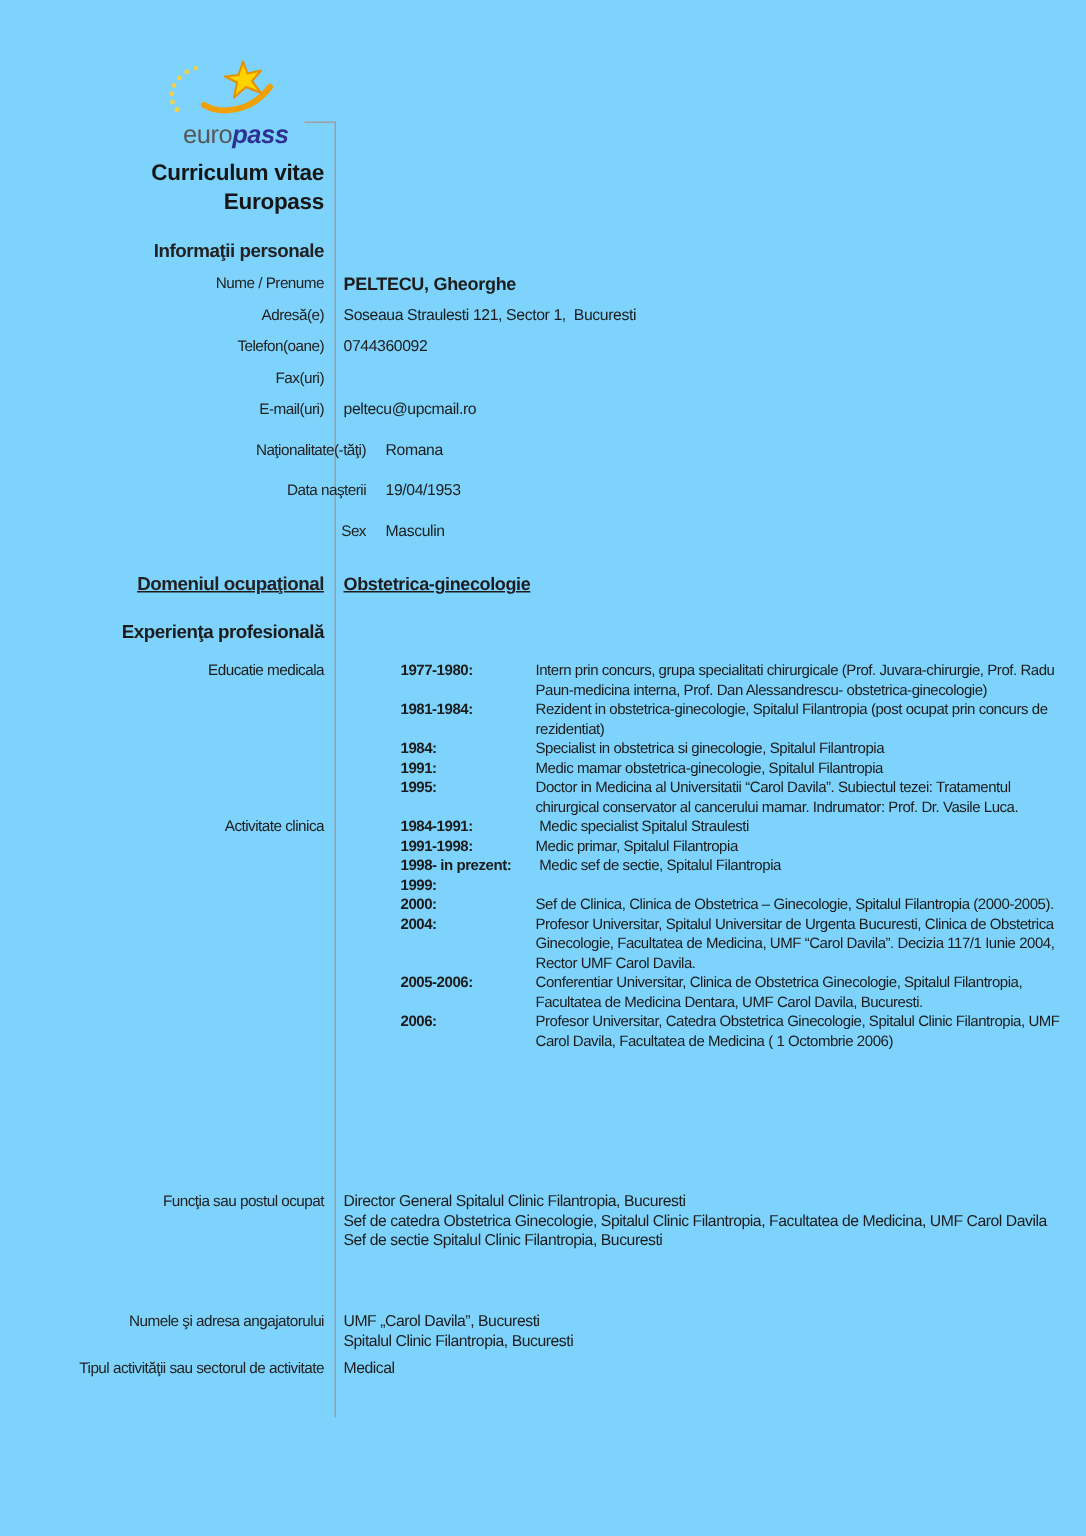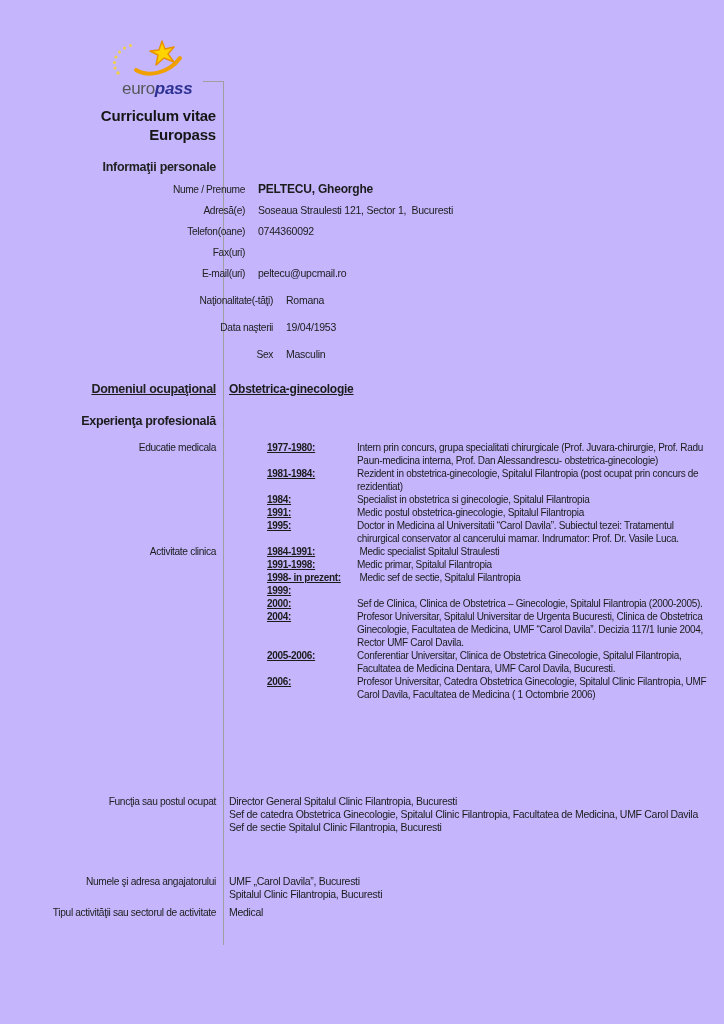--- a/index.html
+++ b/index.html
@@ -1,18 +1,18 @@
 <!DOCTYPE html>
 <html><head>
 <meta charset="utf-8">
 <style>
   html,body { margin:0; padding:0; background:#e8e8e8; }
   .page {
     position:relative; width:724px; height:1024px; margin:0 auto;
-    background:#c4b5fd; overflow:hidden;
+    background:#7dd3fc; overflow:hidden;
     font-family:"Liberation Sans", sans-serif; color:#1c1c1c;
   }
   
   .vrule { position:absolute; left:223px; top:81px; width:1px; height:864px; background:#9f9f9f; }
   .vrule-stub { position:absolute; left:203px; top:81px; width:21px; height:1px; background:#9f9f9f; }
 
   
   .logo { position:absolute; left:110px; top:40px; width:110px; }
   .logo-text { display:flex; align-items:baseline; margin-top:-3px; padding-left:12px; }
   .logo-euro { font-size:17px; color:#57575a; letter-spacing:-0.3px; }
@@ -31,37 +31,37 @@
     flex:0 0 216px; text-align:right; font-size:10.2px; letter-spacing:-0.35px;
     line-height:13px; white-space:nowrap; color:#222;
   }
   .tvalue { margin-left:13px; font-size:10.5px; letter-spacing:-0.25px; line-height:13px; white-space:pre-wrap; }
 
   .section-heading { font-weight:bold; font-size:12.5px; letter-spacing:-0.3px; line-height:14px; }
 
   
   .personal { position:absolute; left:0; top:160px; right:0; }
   .personal .heading-row { margin-bottom:9px; }
-  .personal-rows .prow { min-height:21px;margin-left:29px; }
+  .personal-rows .prow { min-height:21px; }
   .personal-rows .prow:nth-child(n+6) { margin-top:6px;padding-left:28px; }
   .personal-rows .prow:nth-child(1) .tvalue { font-weight:bold; font-size:12px; letter-spacing:-0.2px; }
 
   
   .occupational { position:absolute; left:0; top:382px; right:0;text-decoration:underline; }
   .occupational .tlabel { font-weight:bold; font-size:12.5px; letter-spacing:-0.3px; line-height:14px; }
   .occupational .tvalue { font-weight:bold; font-size:12px; line-height:14px; }
 
   
   .exp-heading { position:absolute; left:0; top:414px; width:216px; text-align:right; }
   .experience { position:absolute; left:0; top:441px; right:0; }
   .exp-group { display:flex; align-items:flex-start; }
   .exp-group-label { flex:0 0 216px; text-align:right; font-size:10.2px; letter-spacing:-0.35px; line-height:13px; white-space:nowrap; }
   .exp-entries { flex:1; margin-left:51px; margin-right:8px; }
   .exp-entry { display:flex; align-items:flex-start; }
-  .exp-date { flex:0 0 90px; font-weight:bold; font-size:10px; letter-spacing:-0.3px; line-height:13px; white-space:nowrap;text-decoration:underline; }
+  .exp-date { flex:0 0 90px; font-weight:bold; font-size:10px; letter-spacing:-0.3px; line-height:13px; white-space:nowrap; }
   .exp-text { flex:1; max-width:360px; font-size:10px; letter-spacing:-0.3px; line-height:13px; white-space:pre-wrap; }
 
   
   .bottom-rows { position:absolute; left:0; top:795px; right:0; }
   .brow { display:flex; align-items:flex-start; }
   .brow:nth-child(1) { min-height:80px; }
   .brow:nth-child(2) { min-height:31px; }
   .blines { flex:1; margin-left:13px; margin-right:10px; }
   .bline { font-size:10.5px; letter-spacing:-0.3px; line-height:13px; white-space:pre-wrap; }
 </style>
@@ -155,21 +155,21 @@
             <div class="exp-entry">
     <div class="exp-date">1981-1984:</div>
     <div class="exp-text">Rezident in obstetrica-ginecologie, Spitalul Filantropia (post ocupat prin concurs de rezidentiat)</div>
   </div>
             <div class="exp-entry">
     <div class="exp-date">1984:</div>
     <div class="exp-text">Specialist in obstetrica si ginecologie, Spitalul Filantropia</div>
   </div>
             <div class="exp-entry">
     <div class="exp-date">1991:</div>
-    <div class="exp-text">Medic postul obstetrica-ginecologie, Spitalul Filantropia</div>
+    <div class="exp-text">Medic mamar obstetrica-ginecologie, Spitalul Filantropia</div>
   </div>
             <div class="exp-entry">
     <div class="exp-date">1995:</div>
     <div class="exp-text">Doctor in Medicina al Universitatii “Carol Davila”. Subiectul tezei: Tratamentul chirurgical conservator al cancerului mamar. Indrumator: Prof. Dr. Vasile Luca.</div>
   </div>
           </div>
   </div>
         <div class="exp-group">
     <div class="exp-group-label">Activitate clinica</div>
     <div class="exp-entries">

